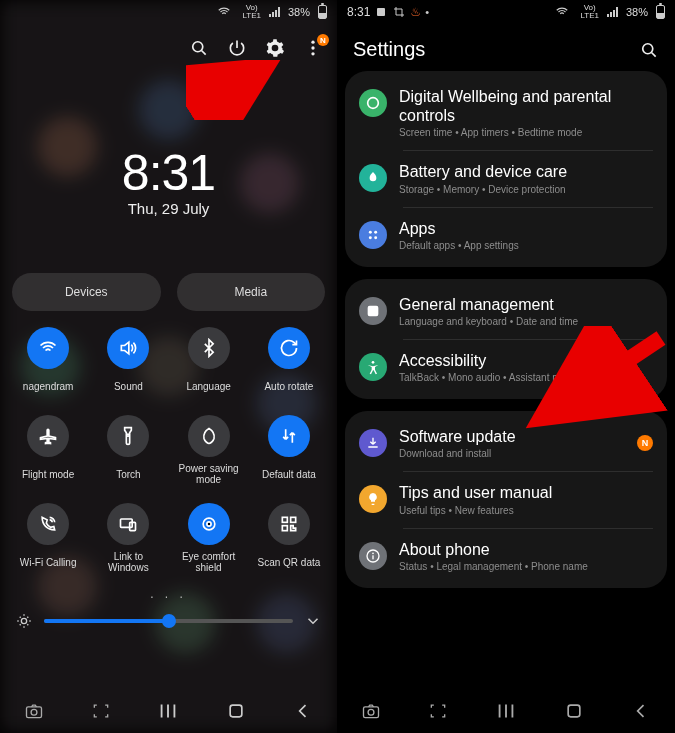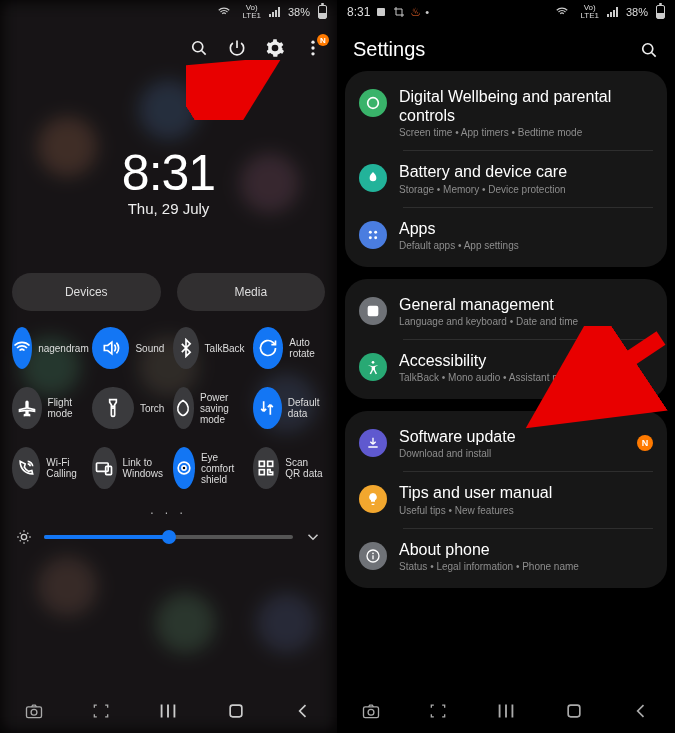--- a/index.html
+++ b/index.html
@@ -105,22 +105,22 @@
     height: 38px;
     display:flex; align-items:center; justify-content:center;
     font-size: 12px; color:#ddd;
   }
 
   
   .tiles { position: relative; margin-top: 16px; padding: 0 8px; }
   .tile-row { display:flex; justify-content: space-around; margin-bottom: 18px; }
   .tile {
     width: 72px;
-    display:flex; flex-direction:row; align-items:center; gap:6px;
-    font-size: 10px; color:#ddd; 
+    display:flex; flex-direction:column; align-items:center; gap:6px;
+    font-size: 10px; color:#ddd; text-align:center;
   }
   .tile .circ {
     width: 42px; height:42px; border-radius:50%;
     display:flex; align-items:center; justify-content:center;
     background: #3a3a3d;
     color: #fff;
   }
   .tile .circ.on { background: #1376f4; }
   .tile .lbl { line-height:1.1; height: 22px; display:flex; align-items:center; justify-content:center;}
 
@@ -300,21 +300,21 @@
             </svg>
           </div>
           <div class="lbl">Sound</div>
         </div>
         <div class="tile">
           <div class="circ ">
             <svg viewBox="0 0 24 24" width="20" height="20" fill="none" stroke="currentColor" stroke-width="2">
               <path d="M7 7l10 10-5 5V2l5 5L7 17"></path>
             </svg>
           </div>
-          <div class="lbl">TalkBack</div>
+          <div class="lbl">Language</div>
         </div>
         <div class="tile">
           <div class="circ on">
             <svg viewBox="0 0 24 24" width="20" height="20" fill="none" stroke="currentColor" stroke-width="2">
               <path d="M21 12a9 9 0 1 1-3-6.7L21 8"></path>
               <path d="M21 3v5h-5"></path>
             </svg>
           </div>
           <div class="lbl">Auto rotate</div>
         </div>
@@ -584,21 +584,21 @@
         <div class="row">
           <div class="bullet" style="background:#6f7277">
             <svg viewBox="0 0 24 24" width="16" height="16" fill="#fff">
               <circle cx="12" cy="12" r="9" fill="none" stroke="#fff" stroke-width="2"></circle>
               <circle cx="12" cy="8" r="1.3"></circle>
               <rect x="11" y="11" width="2" height="6"></rect>
             </svg>
           </div>
           <div class="txt">
             <div class="title">About phone</div>
-            <div class="sub">Status  •  Legal information  •  Phone name</div>
+            <div class="sub">Status  •  Legal management  •  Phone name</div>
           </div>
         </div>
       </div>
     </div>
 
   <div class="arrow" style="right:4px; top:326px;">
     <svg width="160" height="120">
         <defs>
           <marker id="ah2" viewBox="0 0 10 10" refX="8" refY="5" markerWidth="8" markerHeight="8" orient="auto-start-reverse">
             <path d="M0 0L10 5L0 10z" fill="#e80000"></path>

